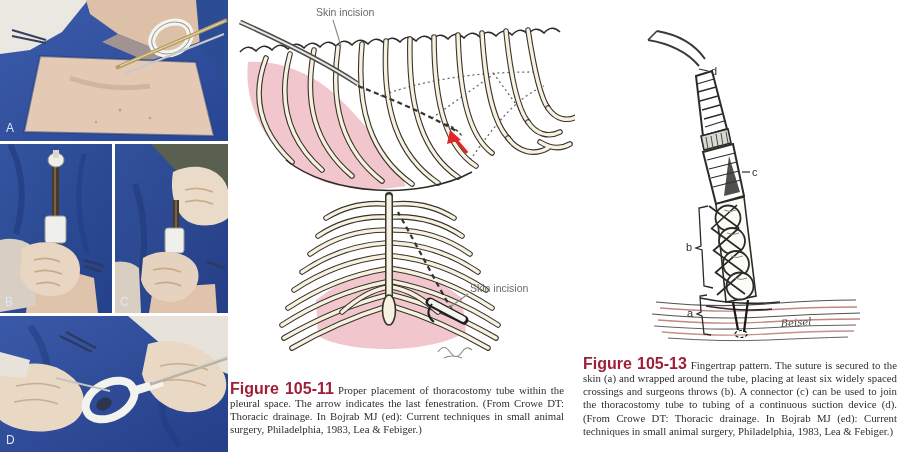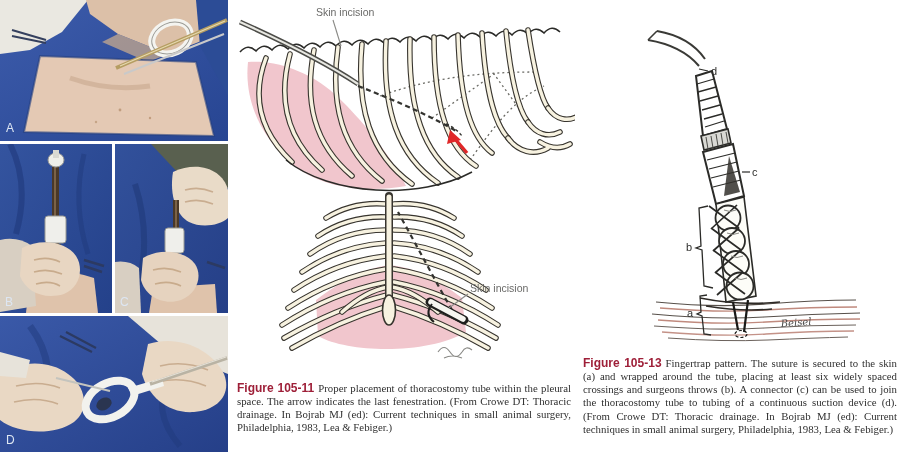--- a/index.html
+++ b/index.html
@@ -3,21 +3,21 @@
 <meta charset="utf-8">
 <style>
   html,body{margin:0;padding:0;background:#ffffff;}
   #stage{position:relative;width:900px;height:452px;background:#ffffff;overflow:hidden;
          font-family:"Liberation Sans",sans-serif;}
   .photo{position:absolute;display:block;}
   .panel-letter{fill:#dde6f2;font-family:"Liberation Sans",sans-serif;font-size:12px;}
   .caption{position:absolute;font-family:"Liberation Serif",serif;font-size:10.8px;
            line-height:13.2px;color:#2f2f2f;text-align:justify;}
   .caption .figlabel{font-family:"Liberation Sans",sans-serif;font-weight:bold;
-           color:#9e1f38;font-size:12px;padding-right:4px;}
+           color:#9e1f38;font-size:16px;padding-right:4px;}
   .lbl{fill:#6a6a68;font-family:"Liberation Sans",sans-serif;font-size:10.5px;}
   .partlbl{fill:#2f2f2d;font-family:"Liberation Sans",sans-serif;font-size:11px;}
   .sig{fill:#4a4a48;font-family:"DejaVu Serif",serif;font-style:italic;font-size:10px;}
   .bone-o{stroke:#37342e;stroke-width:5.6;fill:none;stroke-linecap:round;}
   .bone-f{stroke:#f7f2e0;stroke-width:3.4;fill:none;stroke-linecap:round;}
   .ink{stroke:#2b2b28;fill:none;}
   svg text{user-select:none;}
 </style>
 </head>
 <body>
@@ -229,21 +229,21 @@
         <line x1="430" y1="302" x2="464" y2="320" stroke="#1f1f1d" stroke-width="9" stroke-linecap="round"></line>
         <line x1="431" y1="302" x2="463" y2="319" stroke="#f6f6f0" stroke-width="5.5" stroke-linecap="round"></line>
         <path d="M432,304 q-8,10 2,18" stroke="#1f1f1d" stroke-width="2" fill="none"></path>
       </g>
       <text class="lbl" x="470" y="292">Skin incision</text>
       <line x1="468" y1="294" x2="449" y2="308" stroke="#8a8a86" stroke-width="1.1"></line>
       <path d="M438,352 q6,-9 12,0 q6,9 12,0 q4,-7 10,-2 M444,358 q8,-4 18,0" stroke="#8a8a86" stroke-width="1.1" fill="none"></path>
     </g>
   </svg>
 
-  <p class="caption" style="left:237px;top:371px;width:334px">
+  <p class="caption" style="left:230px;top:371px;width:334px">
     <span class="figlabel">Figure 105-11</span><span>Proper placement of thoracostomy tube within the pleural space. The arrow indicates the last fenestration. (From Crowe DT: Thoracic drainage. In Bojrab MJ (ed): Current techniques in small animal surgery, Philadelphia, 1983, Lea &amp; Febiger.)</span>
   </p>
 
   <svg class="photo" style="left:615;top:15" width="270" height="330" viewBox="615 15 270 330">
 
     <g>
       <path d="M656,302 q60,6 110,2 t 90,-4" stroke="#57504a" stroke-width="1.2" fill="none"></path>
       <path d="M660,308 q60,5 105,2 t 92,-3" stroke="#c08a7e" stroke-width="1.4" fill="none"></path>
       <path d="M652,314 q64,6 112,3 t 96,-4" stroke="#57504a" stroke-width="1.2" fill="none"></path>
       <path d="M658,320 q60,5 108,2 t 94,-3" stroke="#c08a7e" stroke-width="1.4" fill="none"></path>

